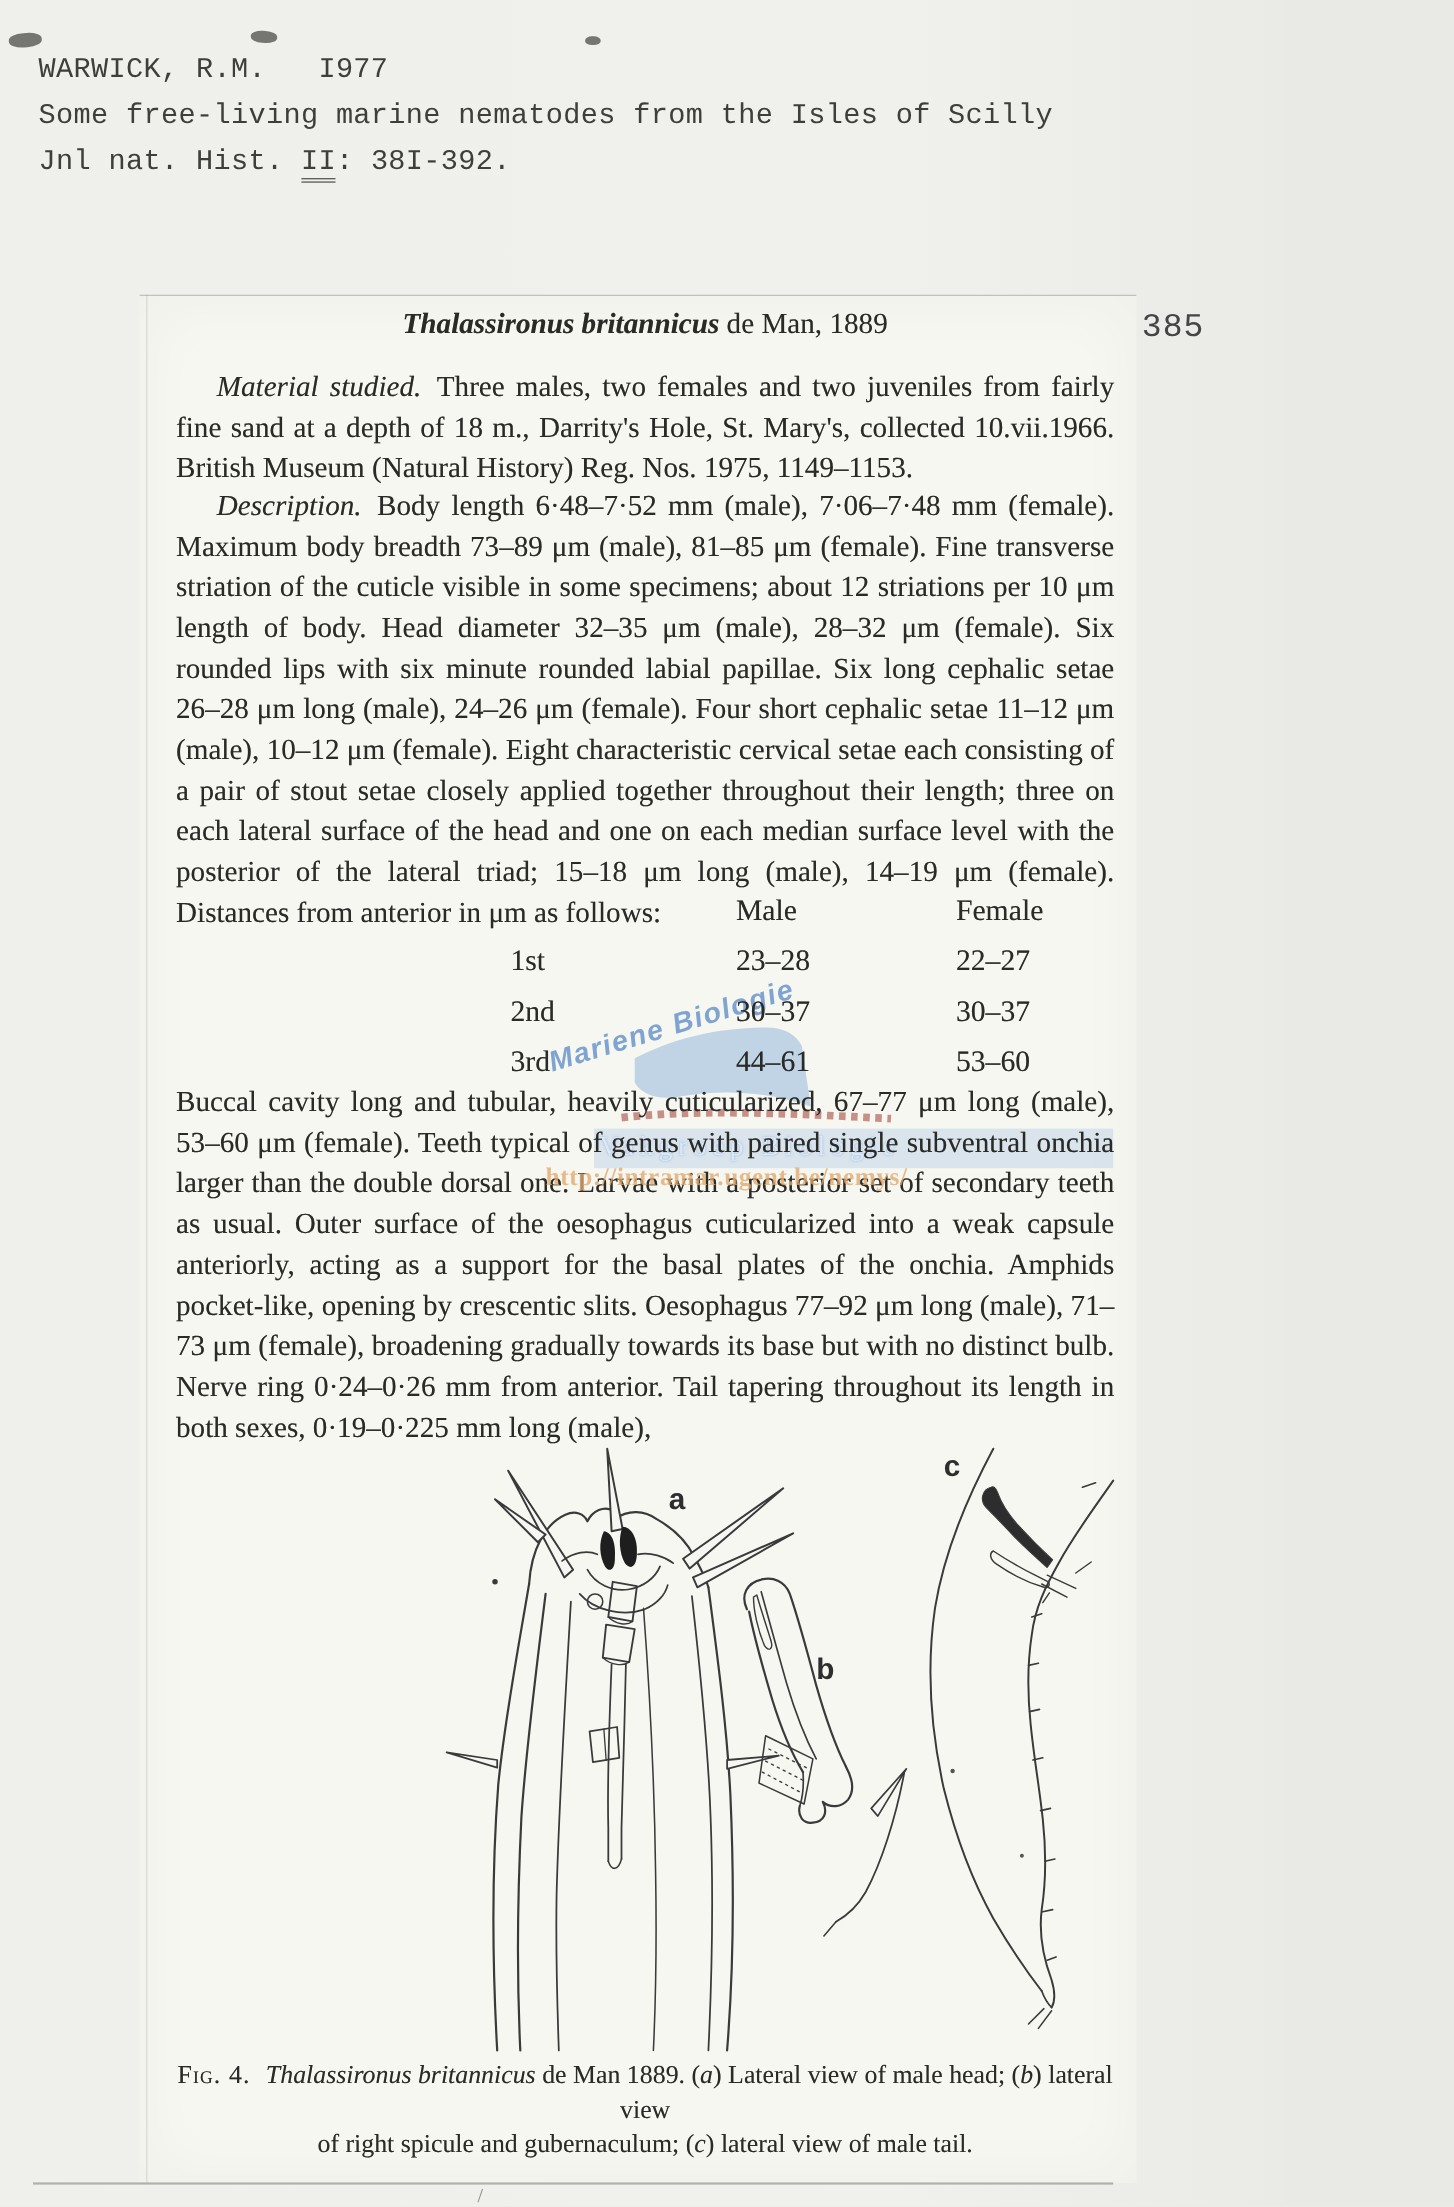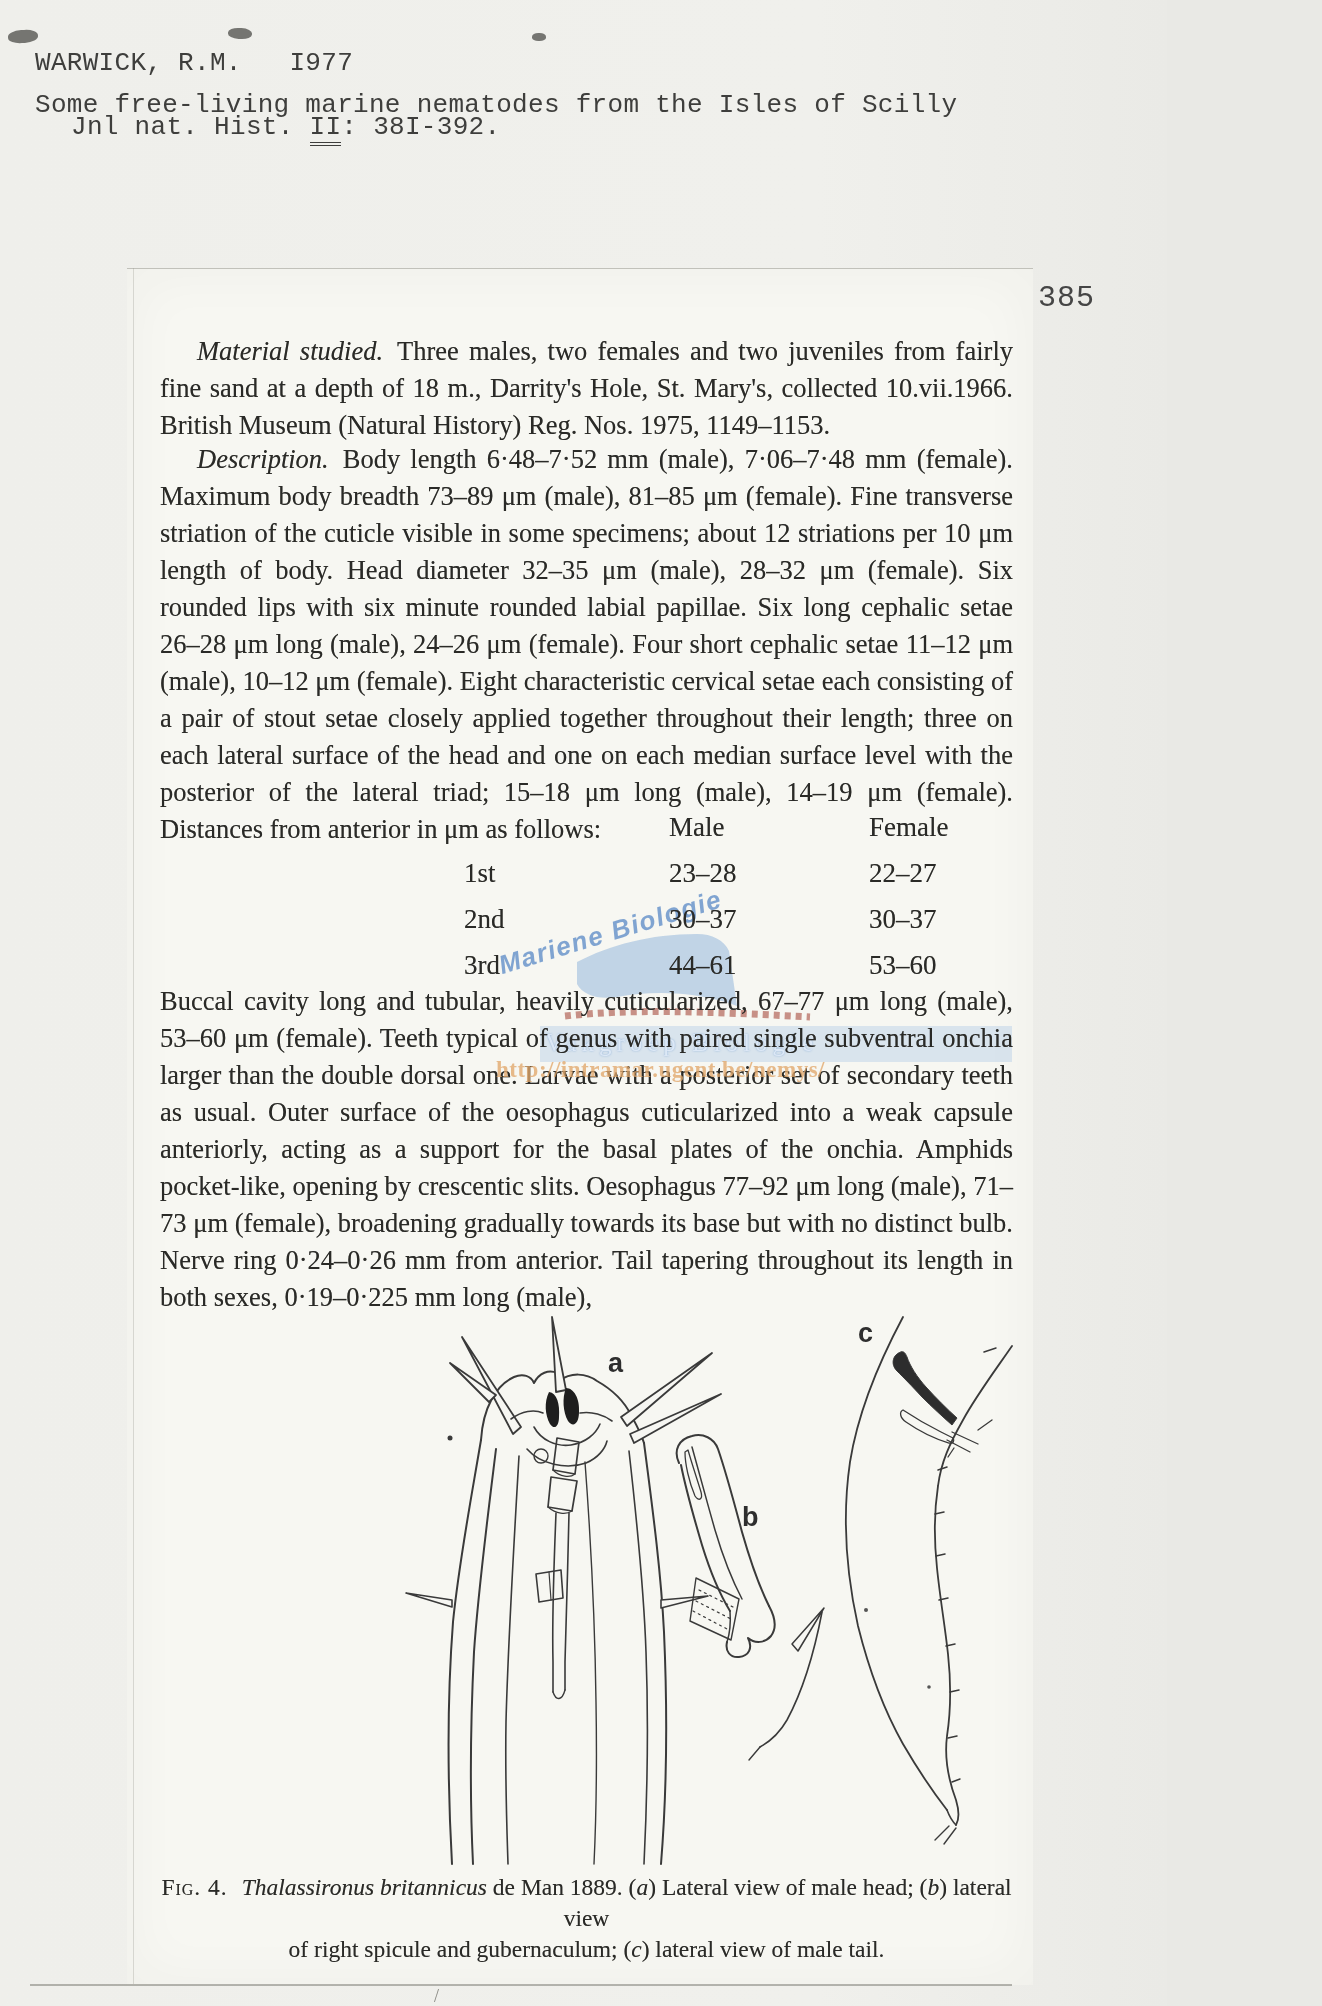--- a/index.html
+++ b/index.html
@@ -52,35 +52,36 @@
 <body>
 
 <div id="screen">
 
   <div class="smudge" style="left:8px;top:30px;width:30px;height:13px;transform:rotate(-4deg);"></div>
   <div class="smudge" style="left:228px;top:28px;width:24px;height:11px;transform:rotate(3deg);"></div>
   <div class="smudge" style="left:532px;top:33px;width:14px;height:8px;"></div>
 
   <div class="typewriter" style="top:48px;">WARWICK, R.M.   I977</div>
   <div class="typewriter" style="top:90px;">Some free-living marine nematodes from the Isles of Scilly</div>
-  <div class="typewriter" style="top:112px;margin-left:36px;"><span>Jnl nat. Hist. </span><span class="vol-underline">II</span><span>: 38I-392.</span></div>
+  <div class="typewriter" style="top:132px;"><span>Jnl nat. Hist. </span><span class="vol-underline">II</span><span>: 38I-392.</span></div>
 
   <div class="page"></div>
   <div class="page-left-edge"></div>
 
   <svg class="wm-svg" viewBox="0 0 1322 2006">
     <path d="M577 962 C610 945 650 934 697 934 C712 934 724 940 729 951 L737 1006 C700 992 655 990 617 997 C598 1000 583 995 577 984 Z" fill="rgba(126,168,215,0.45)"></path>
     <rect x="540" y="1026" width="472" height="36" fill="rgba(172,199,231,0.40)"></rect>
     <path d="M565 1016 C630 1009 700 1011 810 1017" stroke="rgba(160,60,45,0.55)" stroke-width="7" stroke-dasharray="6 5" fill="none"></path>
   </svg>
   <div class="wm-brand">Mariene Biologie</div>
   <div class="wm-dept">Vakgroep Biologie</div>
   <div class="wm-url">http://intramar.ugent.be/nemys/</div>
 
   <div class="pagenum">385</div>
+  <div class="print title-line"><span class="species">Thalassironus britannicus</span><span> de Man, 1889</span></div>
 
   <div class="print para indent" style="top:316px;"><span class="lead">Material studied.</span><span>Three males, two females and two juveniles from fairly fine sand at a depth of 18 m., Darrity's Hole, St. Mary's, collected 10.vii.1966. British Museum (Natural History) Reg. Nos. 1975, 1149–1153.</span></div>
 
   <div class="print para indent" style="top:424px;"><span class="lead">Description.</span><span>Body length 6·48–7·52 mm (male), 7·06–7·48 mm (female). Maximum body breadth 73–89 μm (male), 81–85 μm (female). Fine transverse striation of the cuticle visible in some specimens; about 12 striations per 10 μm length of body. Head diameter 32–35 μm (male), 28–32 μm (female). Six rounded lips with six minute rounded labial papillae. Six long cephalic setae 26–28 μm long (male), 24–26 μm (female). Four short cephalic setae 11–12 μm (male), 10–12 μm (female). Eight characteristic cervical setae each consisting of a pair of stout setae closely applied together throughout their length; three on each lateral surface of the head and one on each median surface level with the posterior of the lateral triad; 15–18 μm long (male), 14–19 μm (female). Distances from anterior in μm as follows:</span></div>
 
   <div class="setae-table">
     <div></div>
     <div>Male</div>
     <div>Female</div>
 

